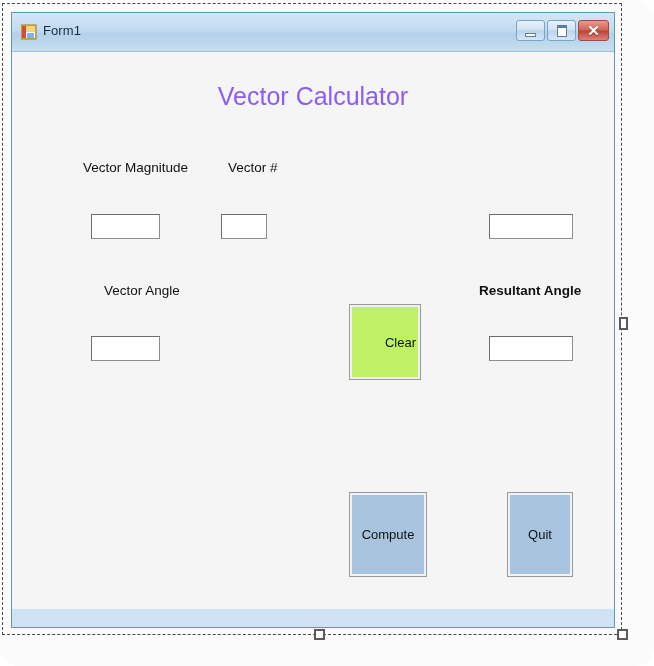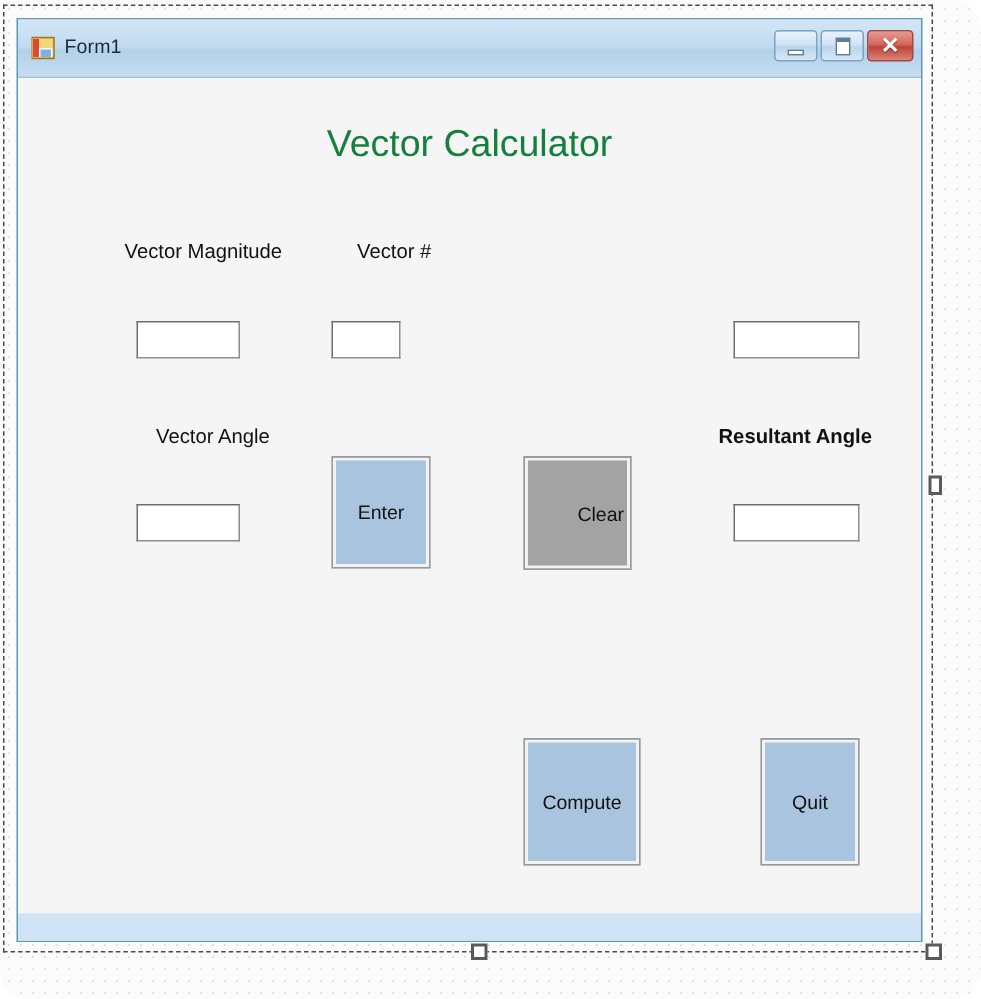--- a/index.html
+++ b/index.html
@@ -121,21 +121,21 @@
     height: 575px;
     background: #f5f5f5;
   }
 
   #form-heading {
     position: absolute;
     left: 0; top: 30px;
     width: 100%;
     text-align: center;
     font-size: 25px;
-    color: #15803d;
+    color: #8b5cf6;
   }
 
   .field-label {
     position: absolute;
     font-size: 13.5px;
     color: #111111;
     white-space: nowrap;
   }
 
   .text-box {
@@ -153,21 +153,21 @@
     box-sizing: border-box;
     border: 1px solid #9a9a9a;
     display: flex;
     align-items: center;
     justify-content: center;
     font-size: 13px;
     color: #111111;
     box-shadow: inset 0 0 0 2px #f2f2f2;
   }
   .push-button.blue { background: #a8c4de; }
-  .push-button.grey { background: #a3a3a3; padding-left: 31px; }
+  .push-button.grey { background: #bef264; padding-left: 31px; }
 
   
   #form-bottom-band {
     position: absolute;
     left: 0; bottom: 0;
     width: 100%;
     height: 17px;
     background: #cfe3f4;
     border-top: 1px solid #cfe3f4;
   }
@@ -217,40 +217,37 @@
         <span class="glyph-close">✕</span>
       </div>
     </div>
 
     <div id="form-body">
 
       <div id="form-heading">Vector Calculator</div>
 
       <div class="field-label" style="left:71px; top:108px;">Vector Magnitude</div>
 
-      <div class="field-label" style="left:216px; top:108px;margin-left:10px;">Vector #</div>
+      <div class="field-label" style="left:216px; top:108px;">Vector #</div>
 
 
       <input class="text-box" type="text" style="left: 79px; top: 162px; width: 69px; height: 25px;" placeholder="">
 
       <input class="text-box" type="text" style="left: 209px; top: 162px; width: 46px; height: 25px;" placeholder="">
 
       <input class="text-box" type="text" style="left: 477px; top: 162px; width: 84px; height: 25px;" placeholder="">
 
       <div class="field-label" style="left:92px; top:231px;">Vector Angle</div>
 
       <div class="field-label" style="left:467px; top:231px;font-weight:bold;">Resultant Angle</div>
 
       <input class="text-box" type="text" style="left: 79px; top: 284px; width: 69px; height: 25px;" placeholder="">
 
       <input class="text-box" type="text" style="left: 477px; top: 284px; width: 84px; height: 25px;" placeholder="">
 
-      <div class="push-button blue" style="left:209px; top:252px; width:66px; height:75px;">
-        <span>Enter</span>
-      </div>
 
       <div class="push-button grey" style="left:337px; top:252px; width:72px; height:76px;">
         <span>Clear</span>
       </div>
 
       <div class="push-button blue" style="left:337px; top:440px; width:78px; height:85px;">
         <span>Compute</span>
       </div>
 
       <div class="push-button blue" style="left:495px; top:440px; width:66px; height:85px;">

